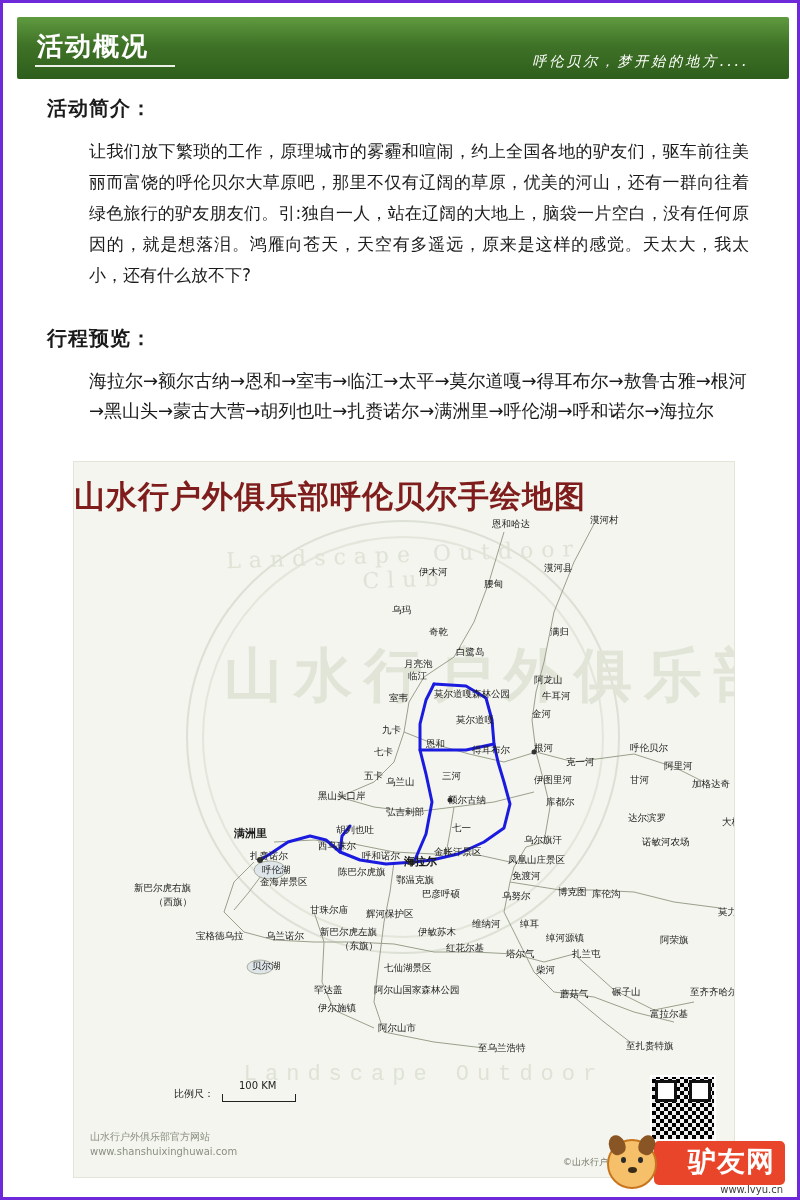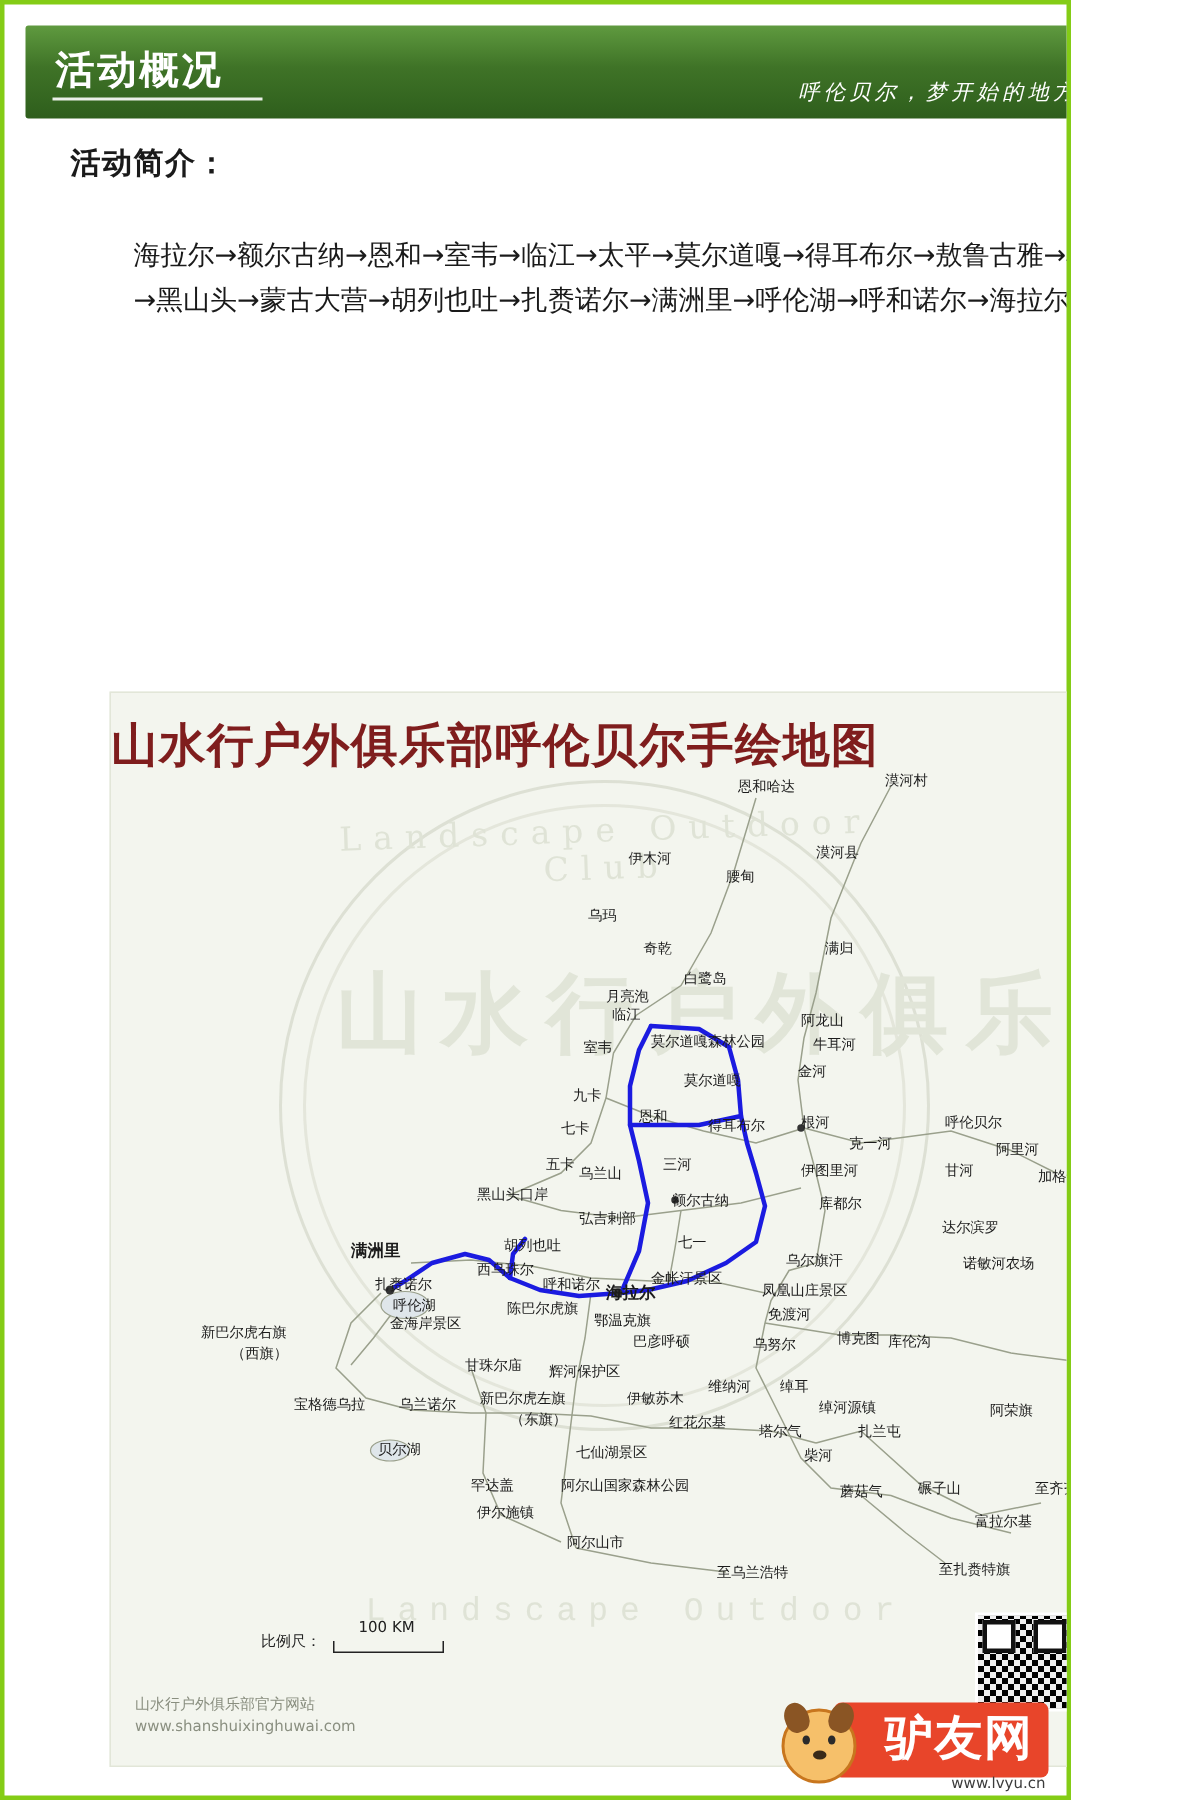--- a/index.html
+++ b/index.html
@@ -8,24 +8,24 @@
   }
   body {
     width: 800px;
     height: 1200px;
     background: #ffffff;
     font-family: "DejaVu Sans", "Liberation Sans", sans-serif;
     overflow: hidden;
   }
   .page {
     position: relative;
-    width: 714px;
+    width: 800px;
     height: 1200px;
     box-sizing: border-box;
-    border: 3px solid #84cc16;
+    border: 3px solid #6d28d9;
     background: #ffffff;
     overflow: hidden;
   }
   
   .banner {
     position: absolute;
     left: 14px;
     top: 14px;
     width: 772px;
     height: 62px;
@@ -251,21 +251,21 @@
     bottom: 4px;
     width: 178px;
     height: 58px;
   }
   .brand-bubble {
     position: absolute;
     right: 0;
     bottom: 8px;
     background: #e8452a;
     color: #fff;
-    font-size: 32px;
+    font-size: 28px;
     font-weight: bold;
     padding: 2px 10px 4px 34px;
     border-radius: 5px;
     letter-spacing: 1px;
   }
   .brand-dog {
     position: absolute;
     left: 0;
     bottom: 4px;
     width: 46px;
@@ -305,22 +305,24 @@
 <div class="page">
 
   <div class="banner">
     <div class="banner-title">活动概况</div>
     <div class="banner-underline"></div>
     <div class="banner-slogan">呼伦贝尔，梦开始的地方....</div>
   </div>
 
   <div class="content">
     <div class="section-title">活动简介：</div>
+    <p class="intro-text">让我们放下繁琐的工作，原理城市的雾霾和喧闹，约上全国各地的驴友们，驱车前往美丽而富饶的呼伦贝尔大草原吧，那里不仅有辽阔的草原，优美的河山，还有一群向往着绿色旅行的驴友朋友们。引:独自一人，站在辽阔的大地上，脑袋一片空白，没有任何原因的，就是想落泪。鸿雁向苍天，天空有多遥远，原来是这样的感觉。天太大，我太小，还有什么放不下?</p>
 
     <div class="route-block">
+      <div class="section-title">行程预览：</div>
       <p class="route-text">海拉尔→额尔古纳→恩和→室韦→临江→太平→莫尔道嘎→得耳布尔→敖鲁古雅→根河→黑山头→蒙古大营→胡列也吐→扎赉诺尔→满洲里→呼伦湖→呼和诺尔→海拉尔</p>
     </div>
   </div>
 
   <div class="map-wrap">
     <div class="map-title">山水行户外俱乐部呼伦贝尔手绘地图</div>
 
     <div class="wm-circle"></div>
     <div class="wm-circle inner"></div>
     <div class="wm-text-cn">山水行户外俱乐部</div>

